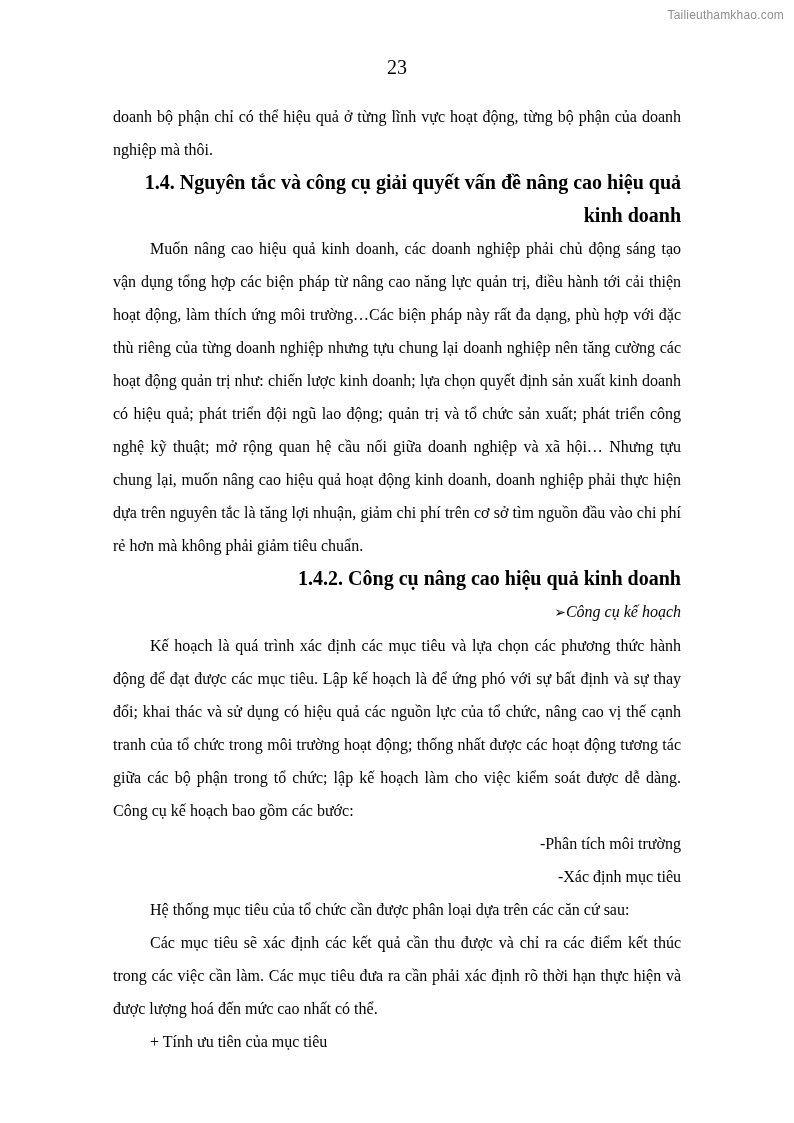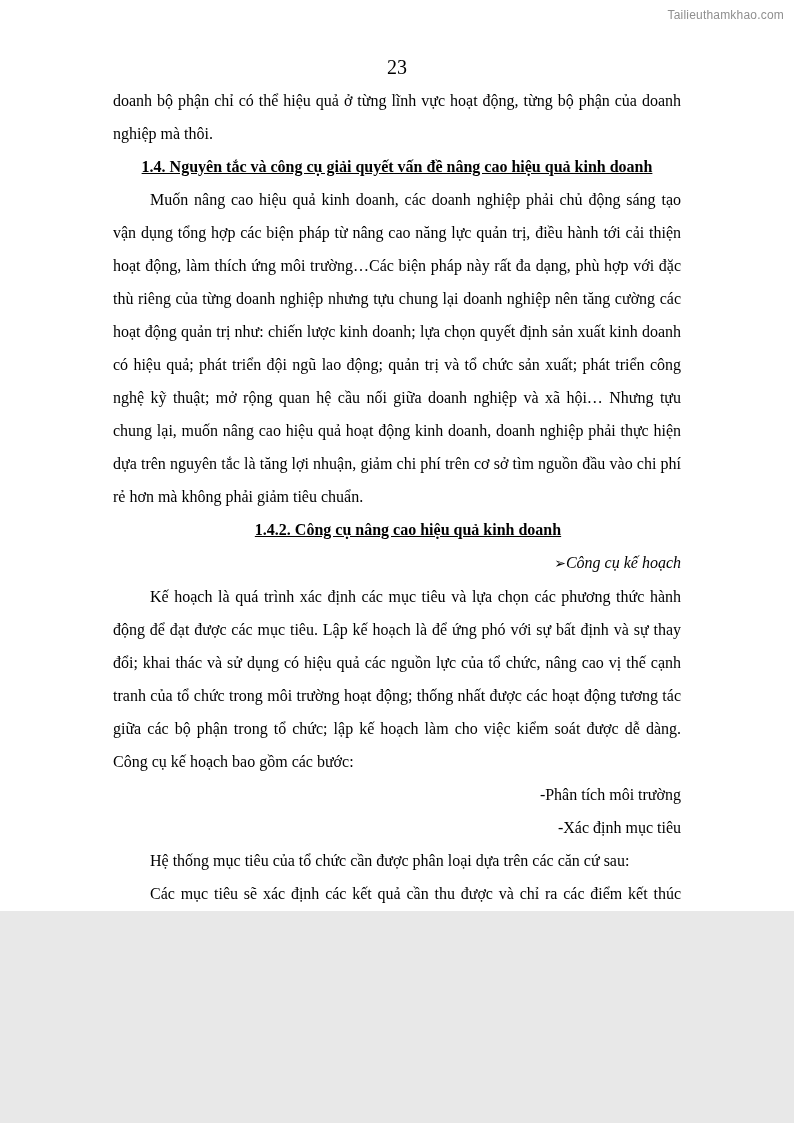--- a/index.html
+++ b/index.html
@@ -1,20 +1,20 @@
 <!DOCTYPE html>
 <html><head>
 <meta charset="utf-8">
 <style>
   * { margin: 0; padding: 0; box-sizing: border-box; }
   html, body { background: #e8e8e8; }
   body { display: flex; justify-content: center; }
   .page {
     width: 794px;
-    height: 911px;
+    height: 1123px;
     background: #ffffff;
     position: relative;
     font-family: "Liberation Serif", serif;
     color: #000000;
     overflow: hidden;
   }
   .watermark {
     position: absolute;
     top: 8px;
     right: 10px;
@@ -27,35 +27,34 @@
     position: absolute;
     top: 56px;
     left: 0;
     right: 0;
     text-align: center;
     font-size: 20px;
     line-height: 22px;
   }
   .content {
     position: absolute;
-    top: 84px;
+    top: 100px;
     left: 113px;
     width: 568px;
     font-size: 16px;
     line-height: 33px;
     text-align: justify;
   }
   .para { text-indent: 37px; }
   .para.no-indent { text-indent: 0; }
   .heading {
     font-weight: bold;
-    font-size: 16px;
+    font-size: 20px;
     line-height: 33px;
-    text-align: center;
-    text-decoration: underline;
+    text-align: right;
   }
   .h-sub { padding-left: 22px; }
   .bullet-item {
     padding-left: 32px;
     text-align: right;
     font-style: italic;
   }
   .bullet-item .bullet-marker {
     font-style: normal;
     display: inline-block;

